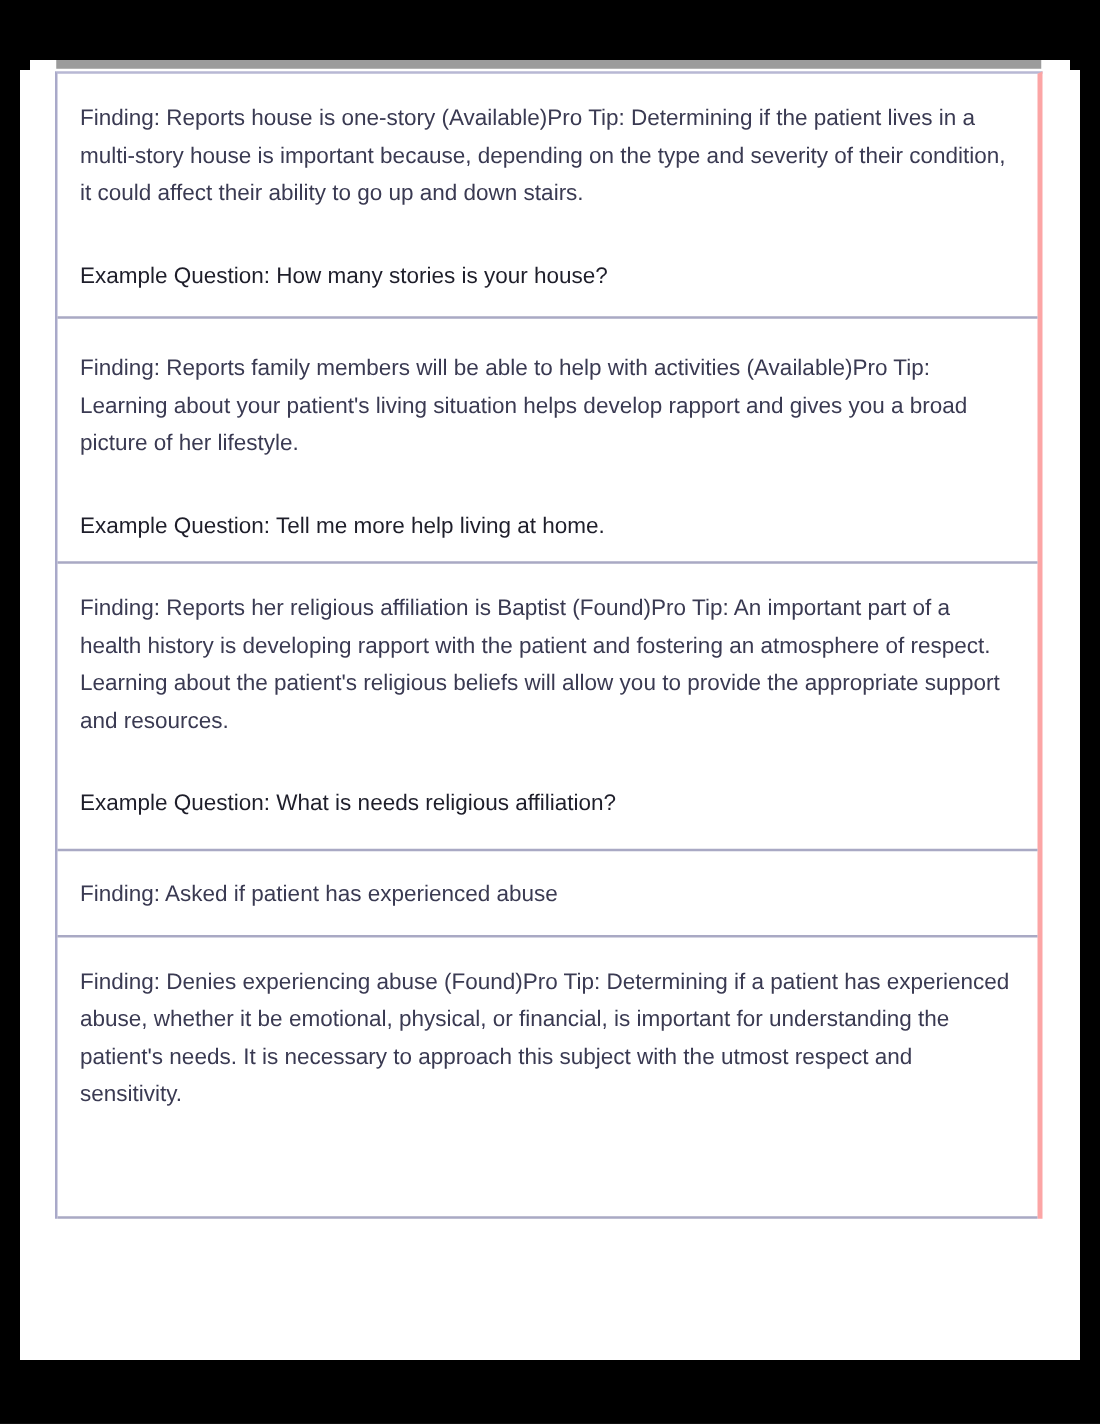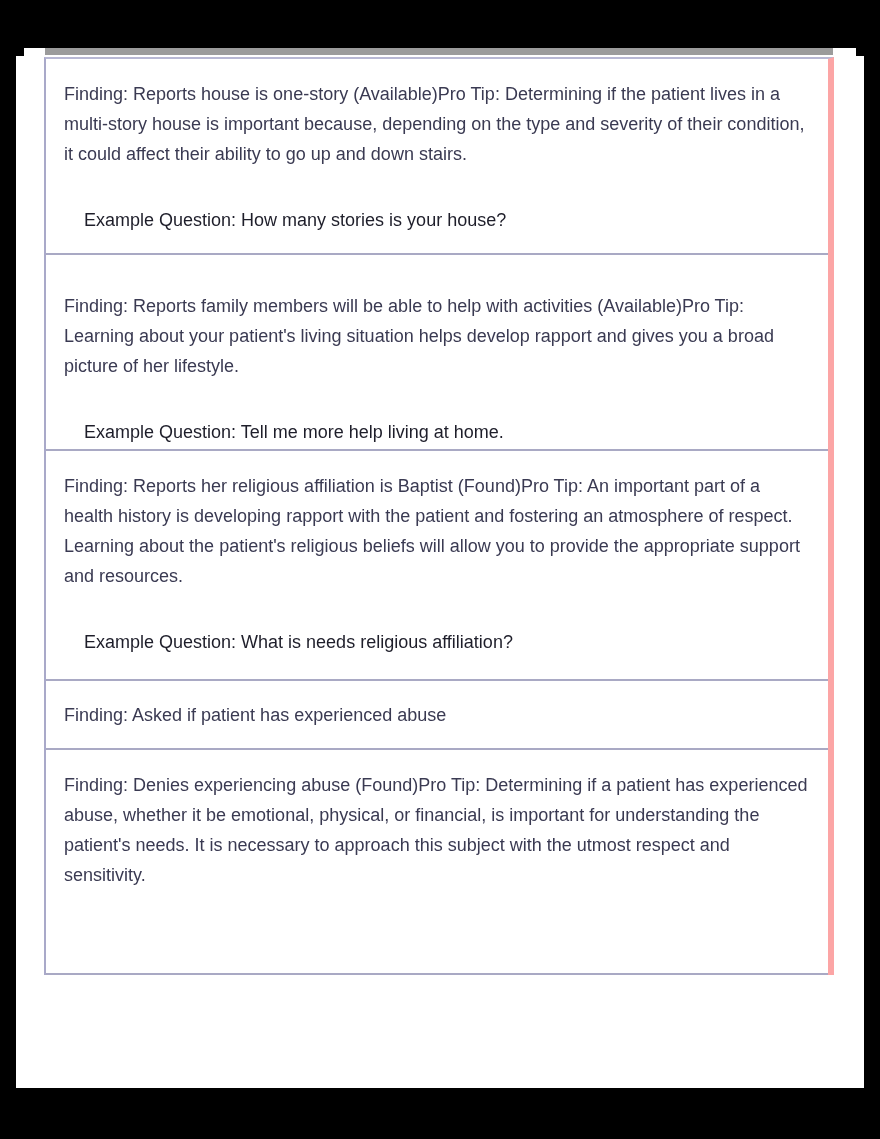--- a/index.html
+++ b/index.html
@@ -37,44 +37,43 @@
       width: 788px;
       height: 7px;
       background: #9b9b9b;
     }
     .findings-table {
       position: absolute;
       left: 44px;
       top: 57px;
       width: 790px;
       border-left: 2px solid #a9a9c9;
-      border-right: 6px solid #fca5a5;
+      border-right: 4px solid #fca5a5;
       border-top: 2px solid #b8b8d4;
       box-sizing: border-box;
       background: #ffffff;
     }
     .row {
       border-bottom: 2px solid #a9a9c4;
       box-sizing: border-box;
       padding: 0 18px;
       font-size: 18px;
       color: #3a3a52;
       line-height: 30px;
     }
     .row .finding {
       display: block;
       white-space: normal;
     }
     .row .question {
       display: block;
       color: #1e1e2a;
-      margin-left: 20px;
     }
     .row.r0 { height: 196px; padding-top: 20px; }
-    .row.r1 { height: 196px; padding-top: 36px; }
+    .row.r1 { height: 196px; padding-top: 24px; }
     .row.r2 { height: 69px; padding-top: 19px; }
     .row.r3 { height: 230px; padding-top: 20px; }
     .row.r4 { height: 69px; padding-top: 19px; }
     .row.r5 { height: 225px; padding-top: 20px; }
     .gap {
       height: 36px;
     }
   </style>
 </head>
 <body>

